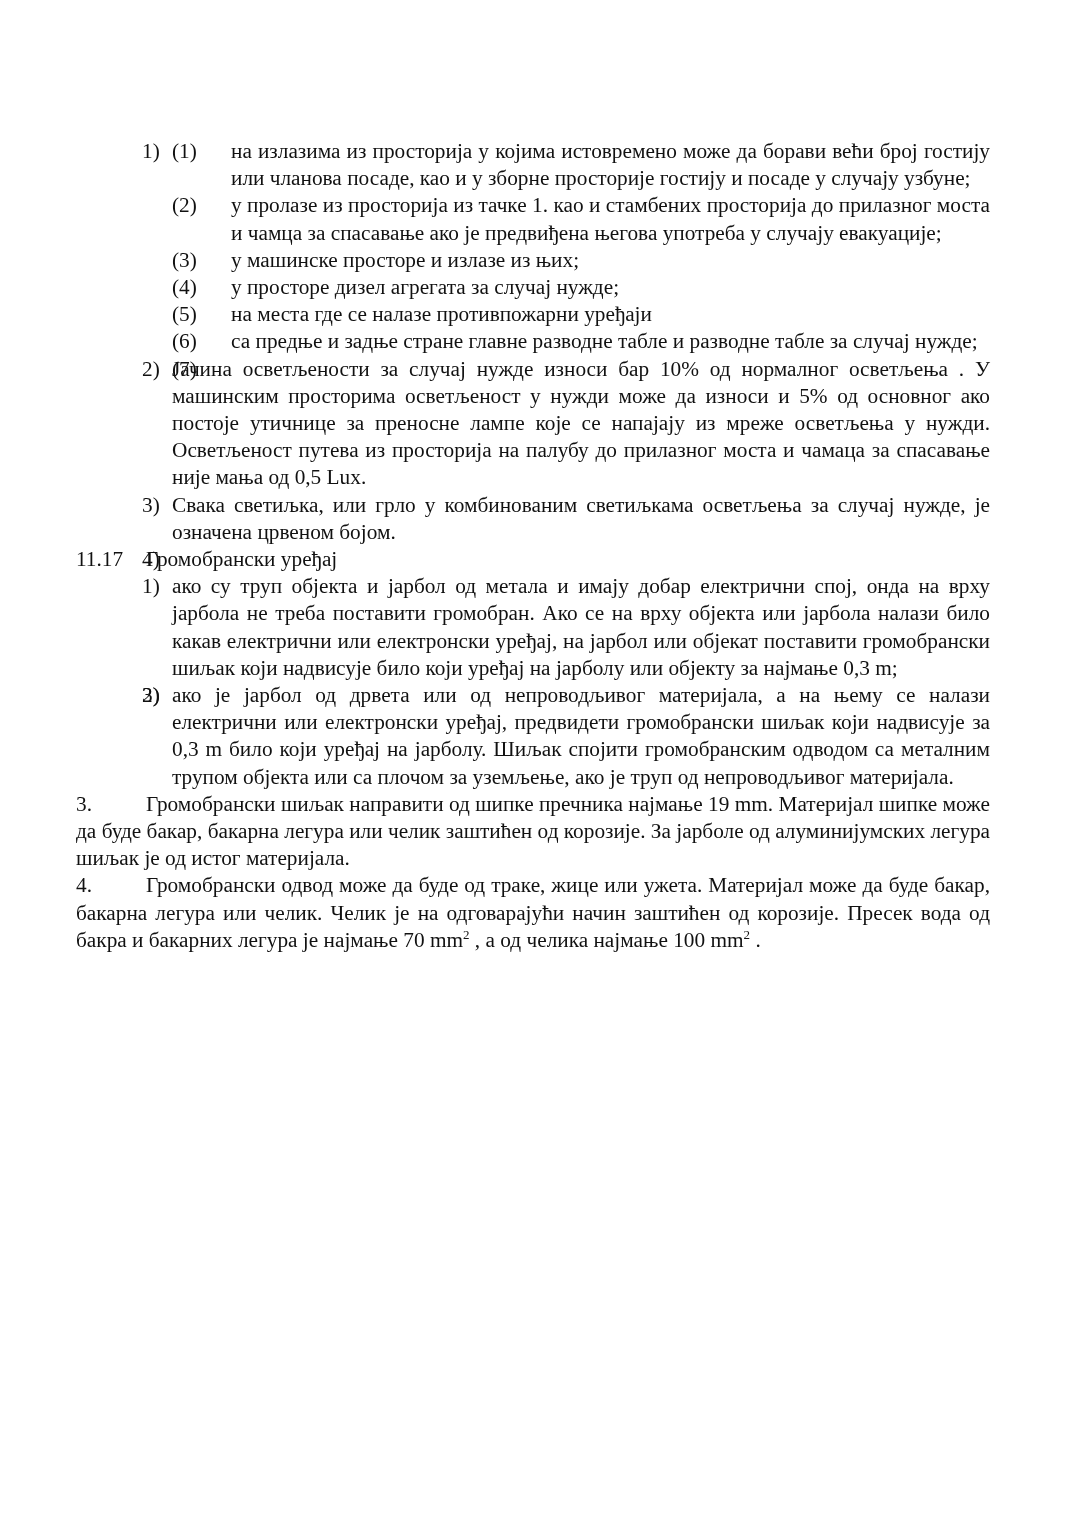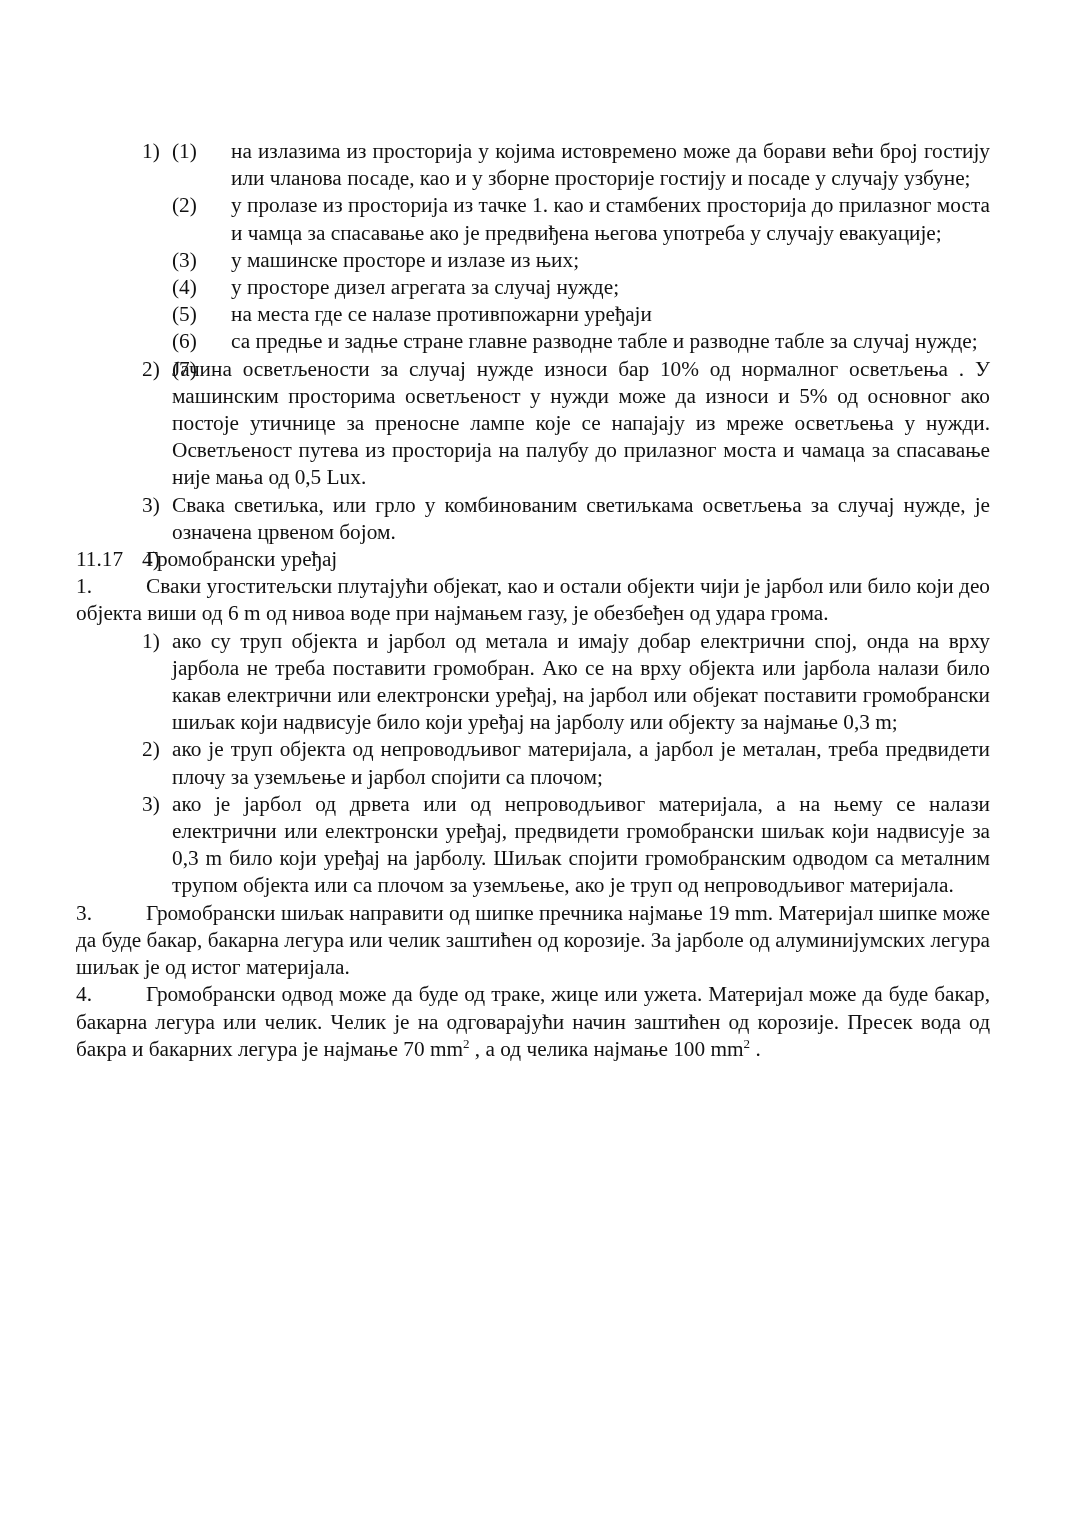--- a/index.html
+++ b/index.html
@@ -70,31 +70,27 @@
     <span>Свака светиљка, или грло у комбинованим светиљкама осветљења за случај нужде, је означена црвеном бојом.</span>
   </div>
   <div class="item lvl1 just">
     <span class="num">4)</span>
   </div>
 
   <div class="heading">
     <span class="hnum">11.17</span><span>Громобрански уређај</span>
   </div>
 
-  <div class="para just">
-    <span class="pnum">1.</span><span>Сваки угоститељски плутајући објекат, као и остали објекти чији је јарбол или било који део објекта виши од 6 m од нивоа воде при најмањем газу, је обезбеђен од удара грома.</span>
-  </div>
 
   <div class="item lvl1 just">
     <span class="num">1)</span>
     <span>ако су труп објекта и јарбол од метала и имају добар електрични спој, онда на врху јарбола не треба поставити громобран. Ако се на врху објекта или јарбола налази било какав електрични или електронски уређај, на јарбол или објекат поставити громобрански шиљак који надвисује било који уређај на јарболу или објекту за најмање 0,3 m;</span>
   </div>
   <div class="item lvl1 just">
     <span class="num">2)</span>
-    <span>ако је труп објекта од непроводљивог материјала, а јарбол је металан, треба предвидети плочу за уземљење и јарбол спојити са плочом;</span>
   </div>
   <div class="item lvl1 just">
     <span class="num">3)</span>
     <span>ако је јарбол од дрвета или од непроводљивог материјала, а на њему се налази електрични или електронски уређај, предвидети громобрански шиљак који надвисује за 0,3 m било који уређај на јарболу. Шиљак спојити громобранским одводом са металним трупом објекта или са плочом за уземљење, ако је труп од непроводљивог материјала.</span>
   </div>
 
   <div class="para just">
     <span class="pnum">3.</span><span>Громобрански шиљак направити од шипке пречника најмање 19 mm. Материјал шипке може да буде бакар, бакарна легура или челик заштићен од корозије. За јарболе од алуминијумских легура шиљак је од истог материјала.</span>
   </div>
 

